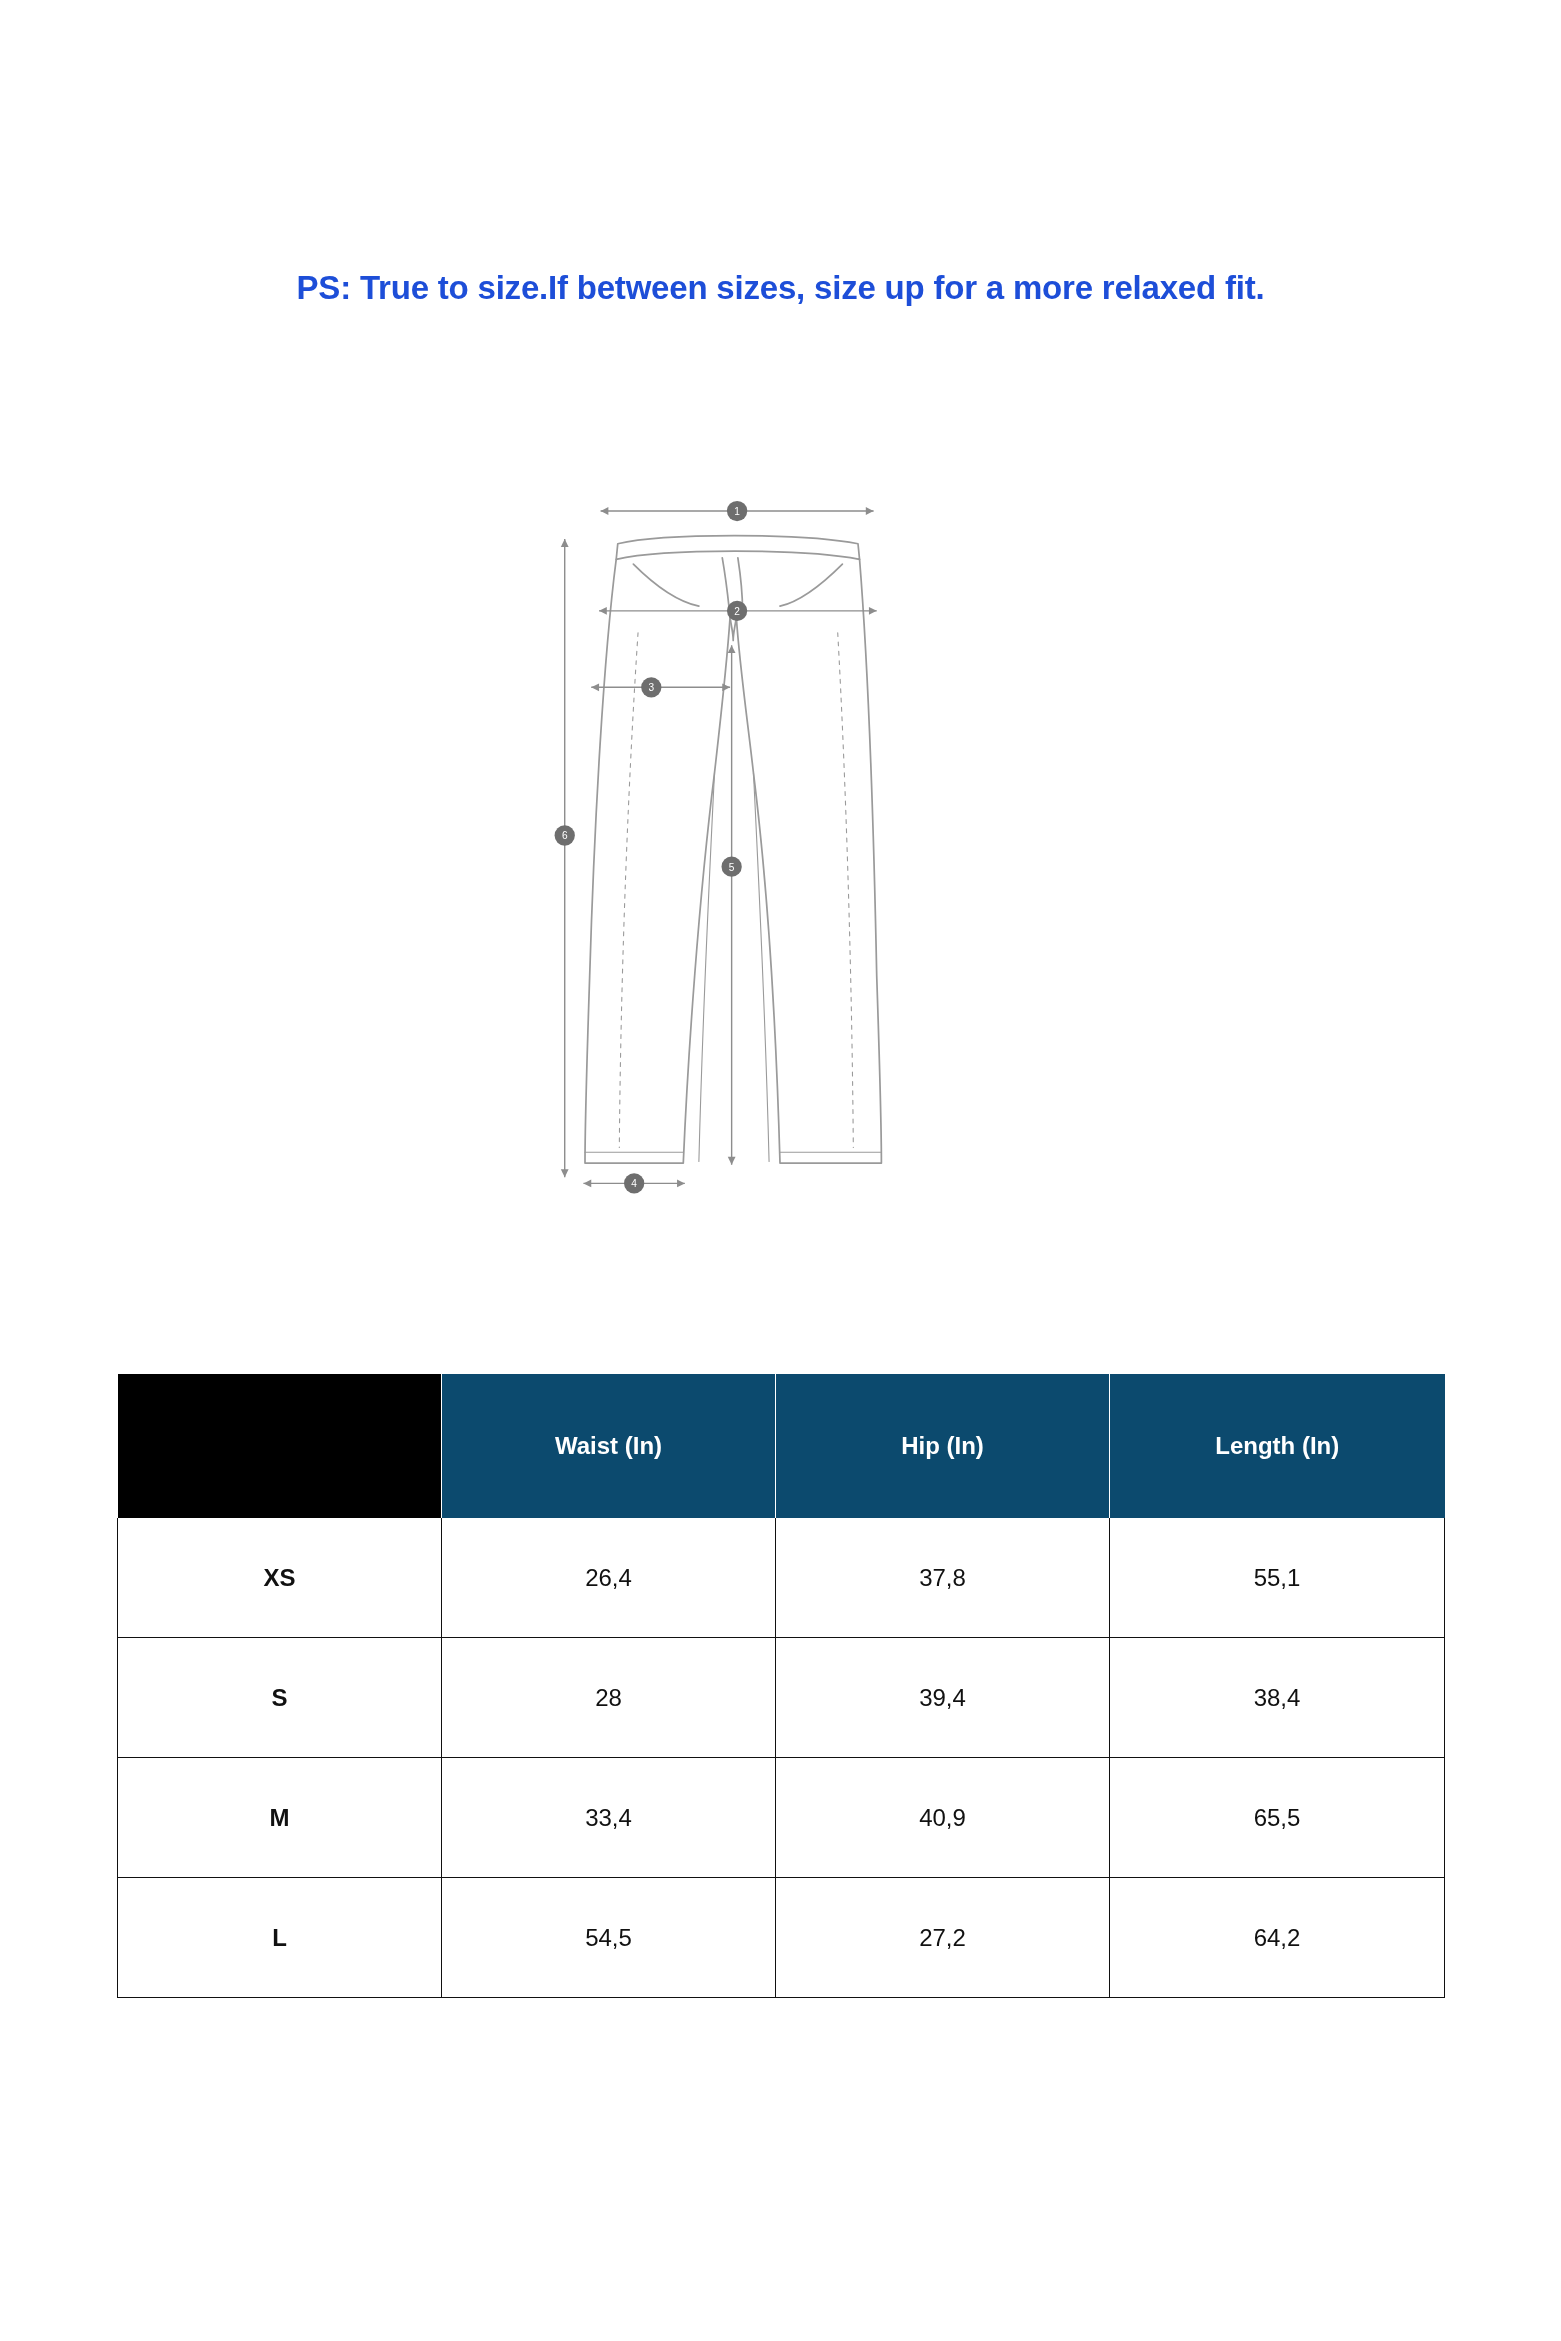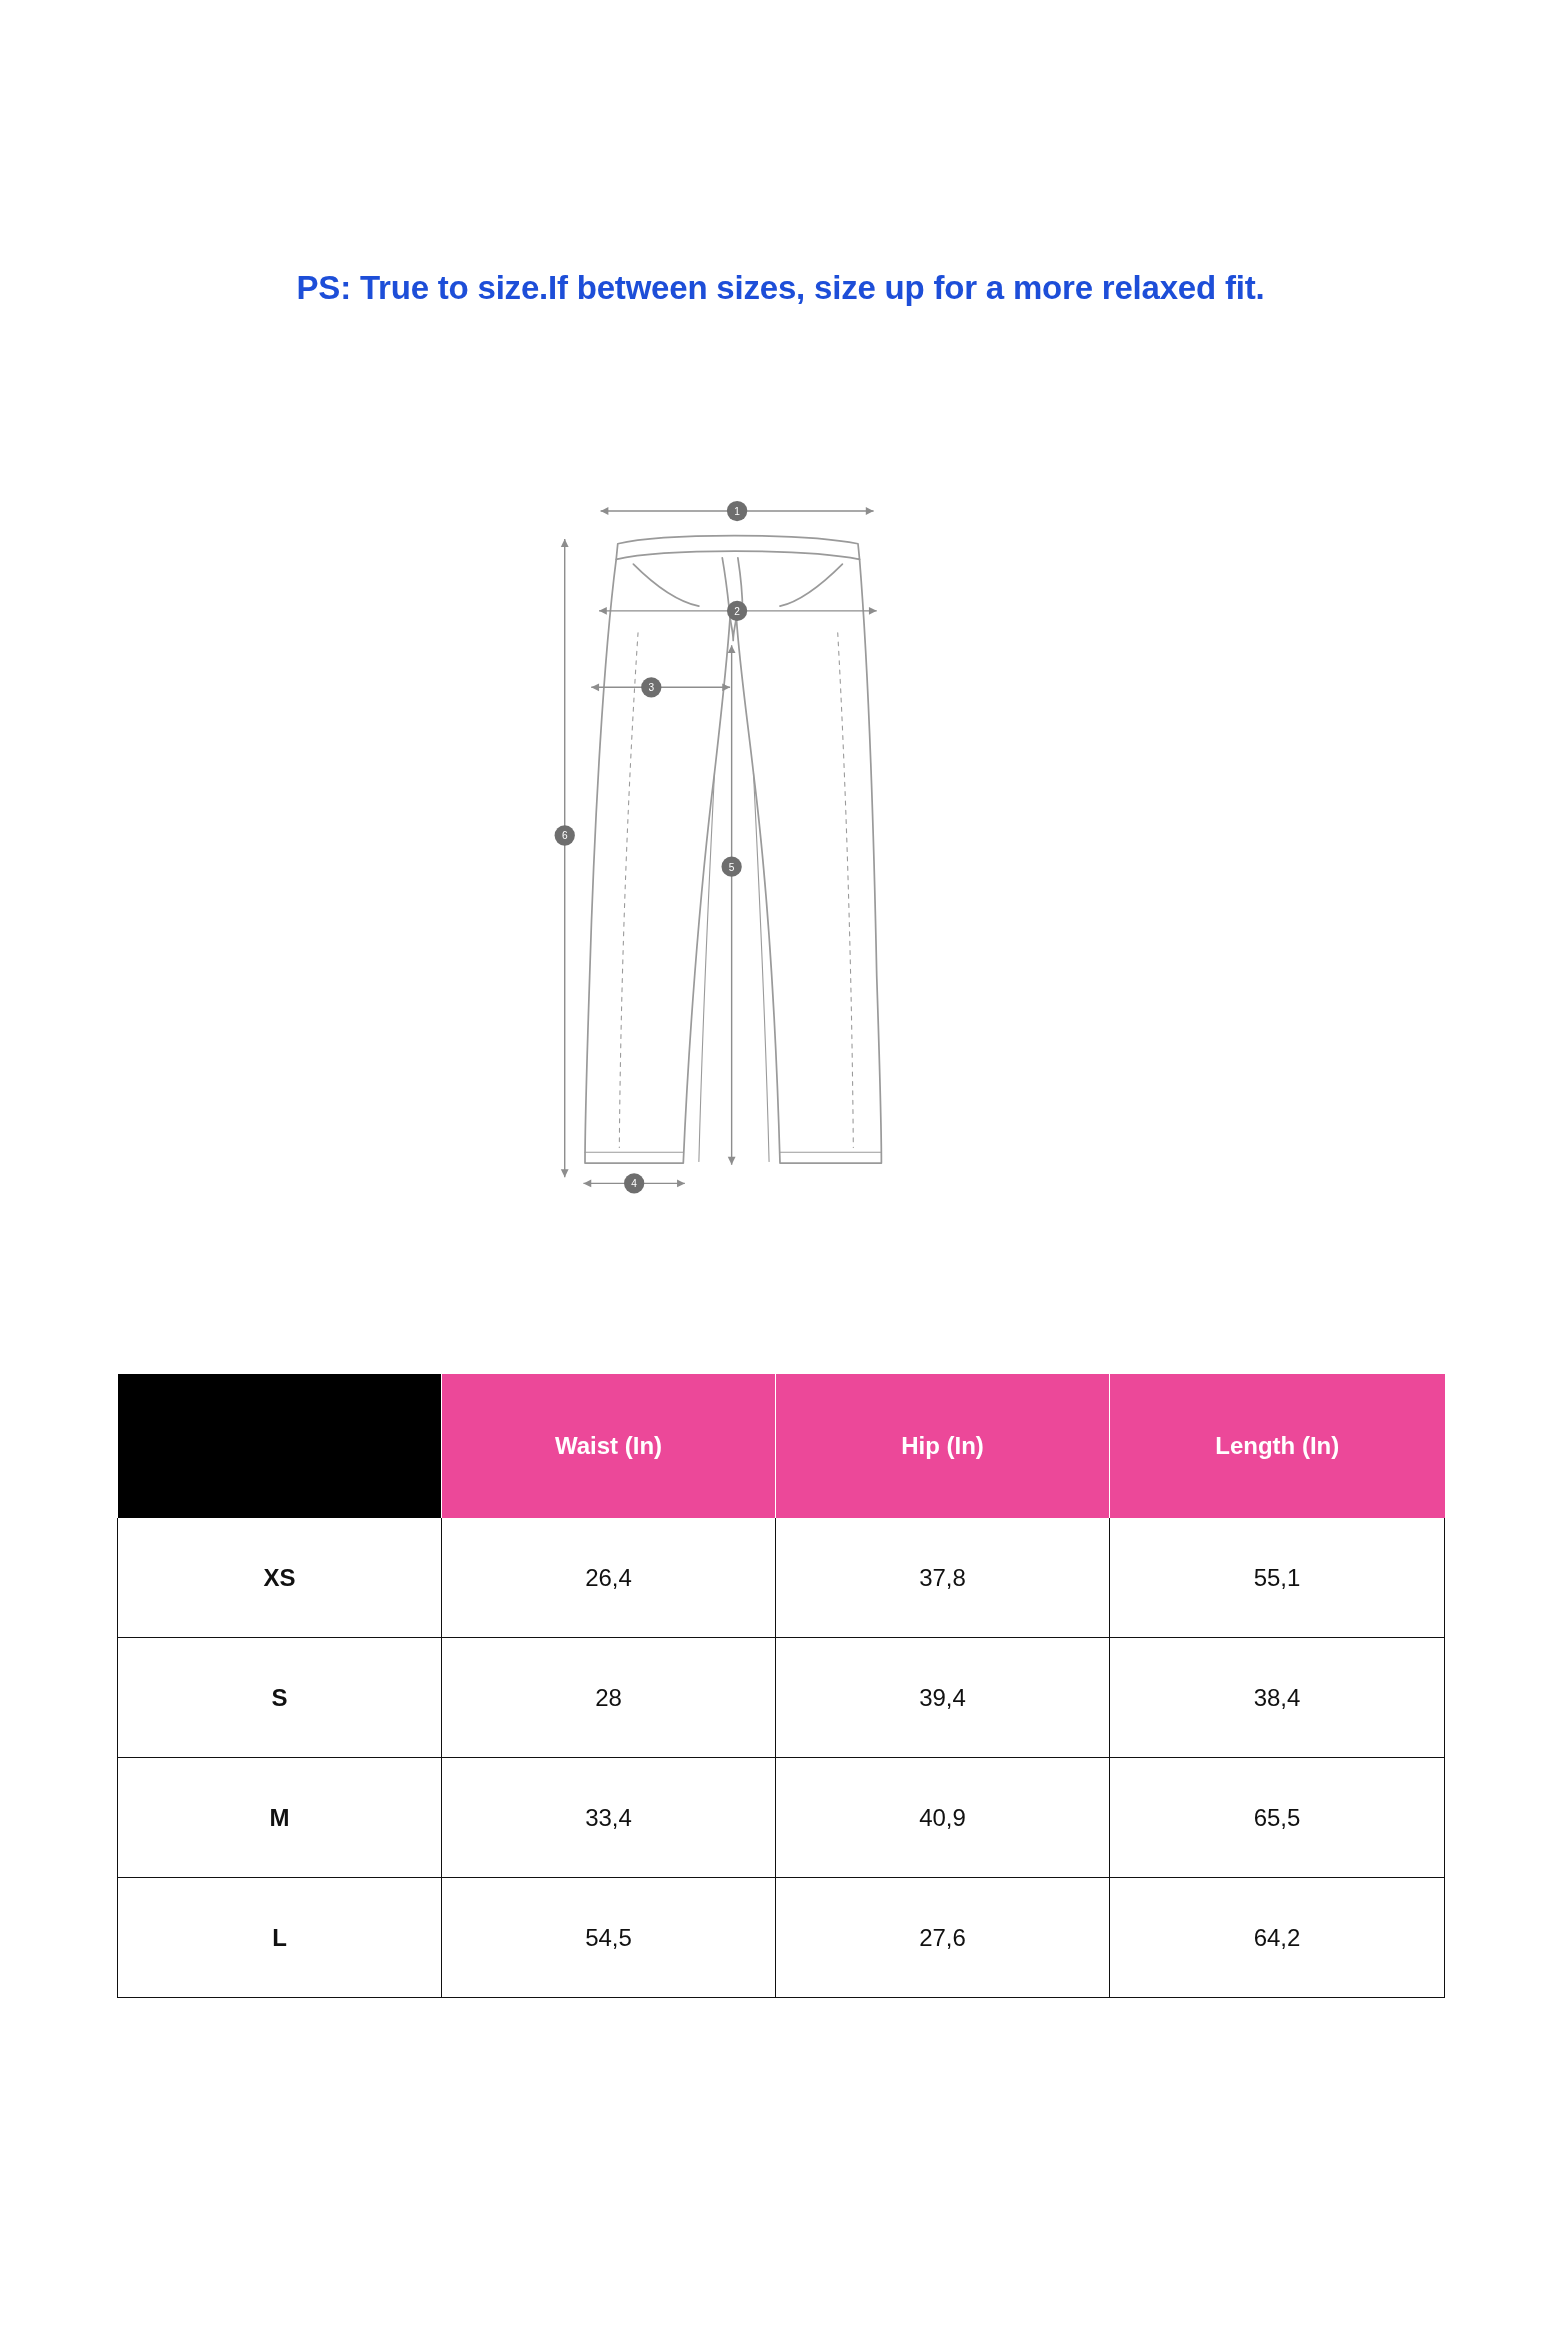--- a/index.html
+++ b/index.html
@@ -58,21 +58,21 @@
     width: 1327px;
     border-collapse: collapse;
     table-layout: fixed;
   }
   .size-table col.c0 { width: 324px; }
   .size-table col.c1 { width: 334px; }
   .size-table col.c2 { width: 334px; }
   .size-table col.c3 { width: 335px; }
 
   .size-table thead th {
-    background: #ec4899;
+    background: #0c4a6e;
     color: #ffffff;
     font-size: 24px;
     font-weight: bold;
     height: 144px;
     vertical-align: middle;
     text-align: center;
     border: none;
     padding: 0;
   }
   .size-table thead th.corner {
@@ -222,20 +222,20 @@
       </tr>
       <tr>
         <td class="size-label">M</td>
         <td>33,4</td>
         <td>40,9</td>
         <td>65,5</td>
       </tr>
       <tr>
         <td class="size-label">L</td>
         <td>54,5</td>
-        <td>27,6</td>
+        <td>27,2</td>
         <td>64,2</td>
       </tr>
     </tbody>
   </table>
 
 </div>
 
 
 </body></html>

